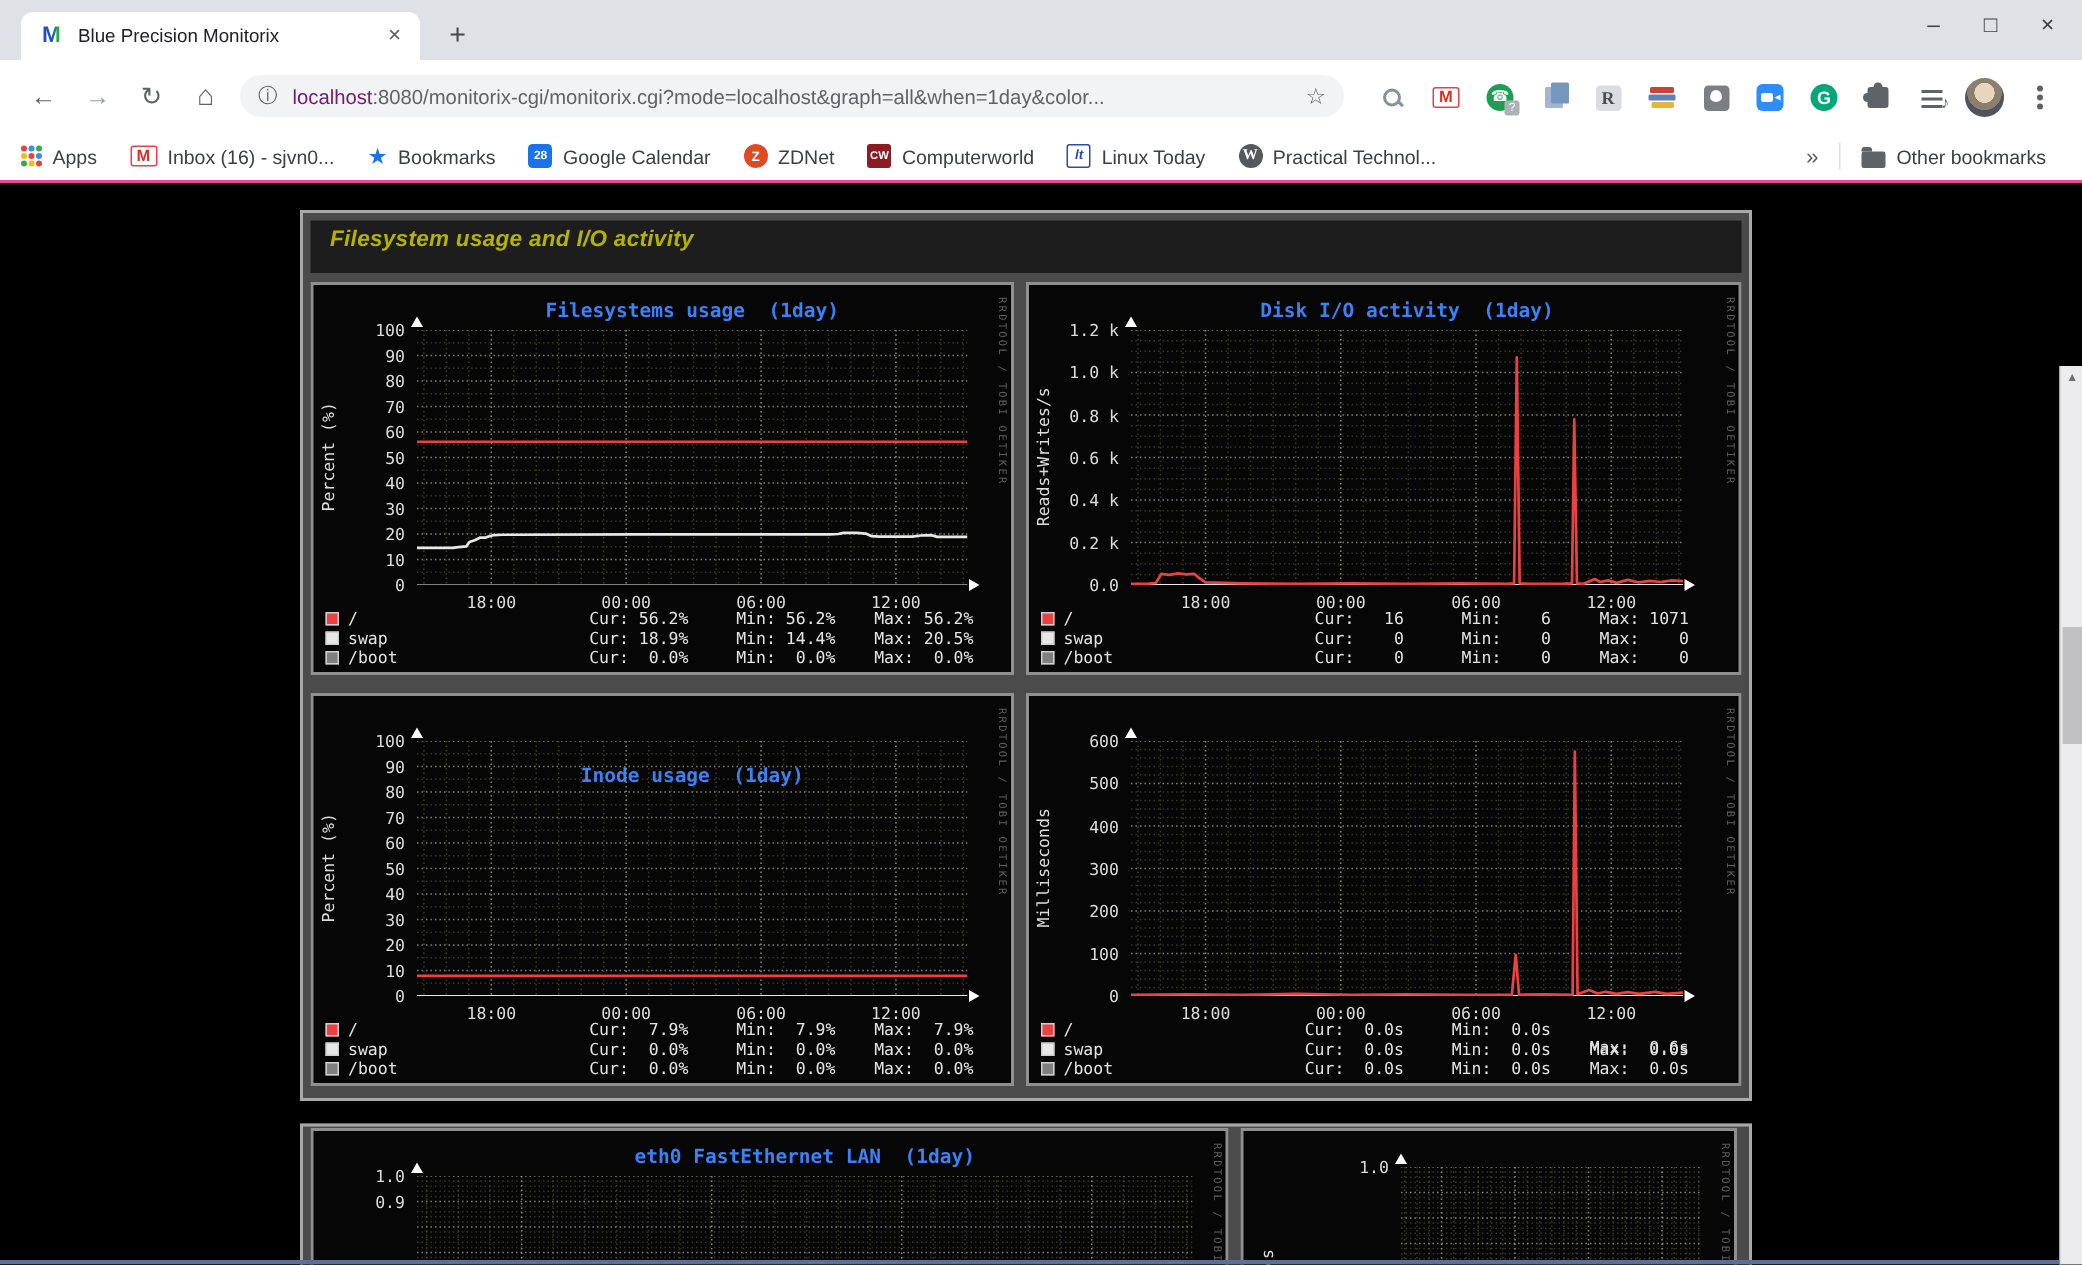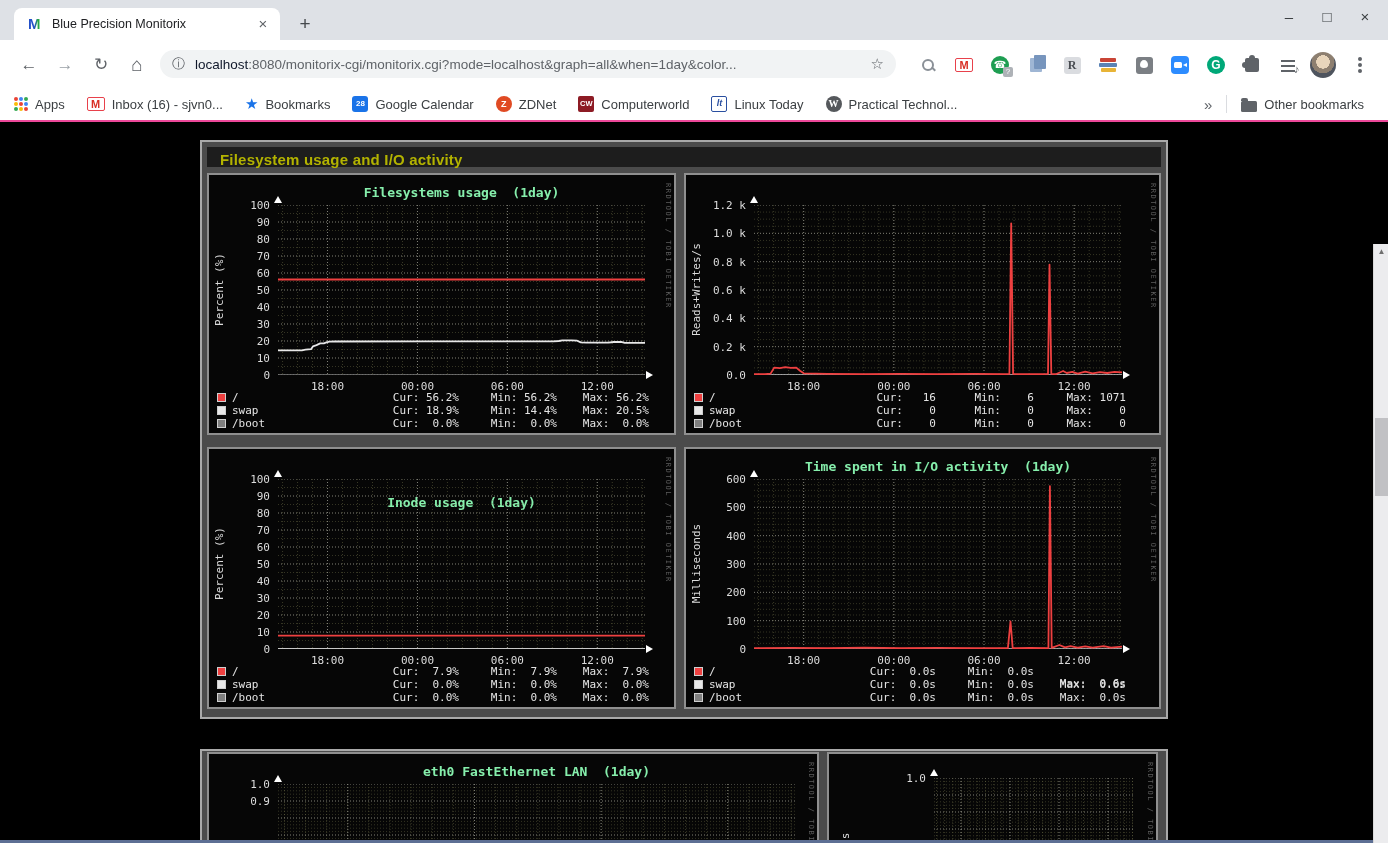--- a/index.html
+++ b/index.html
@@ -20,21 +20,21 @@
   #win-controls { position:absolute; right:14px; top:8px; display:flex; gap:20px; color:#3c4043; font-size:15px; }
   #win-controls span { width:18px; text-align:center; }
 
   #toolbar { position:absolute; top:40px; left:0; width:1388px; height:48px; background:#fff; }
   .nav-btn { position:absolute; top:12px; width:26px; height:26px; text-align:center; line-height:25px;
     font-size:17px; color:#5f6368; border-radius:50%; }
   #omnibox { position:absolute; left:160px; top:10px; width:736px; height:28px; background:#f1f3f4;
     border-radius:14px; display:flex; align-items:center; padding:0 12px; }
   #omnibox-info { color:#5f6368; font-size:13px; margin-right:10px; }
   #omnibox-url { font-size:13.5px; white-space:nowrap; overflow:hidden; flex:1; }
-  #omnibox-url .host { color:#0f172a; }
+  #omnibox-url .host { color:#701a75; }
   #omnibox-url .rest { color:#5f6368; }
   #omnibox-star { color:#5f6368; font-size:15px; margin-left:8px; }
   .ticon { position:absolute; top:12px; width:26px; height:26px; display:flex; align-items:center; justify-content:center; }
 
   
   .i-mag { width:15px; height:15px; position:relative; }
   .i-mag::before { content:""; position:absolute; left:1px; top:1px; width:8px; height:8px;
     border:2px solid #8a9097; border-radius:50%; }
   .i-mag::after { content:""; position:absolute; left:10px; top:10px; width:5px; height:2px;
     background:#8a9097; transform:rotate(45deg); }
@@ -92,28 +92,28 @@
   #bm-chevron { color:#5f6368; font-size:15px; margin-right:14px; }
   #bm-divider { width:1px; height:18px; background:#dadce0; margin-right:14px; }
   .i-folder { width:16px; height:11px; background:#5f6368; border-radius:1.5px; position:relative; margin-top:3px; }
   .i-folder::before { content:""; position:absolute; left:0; top:-3px; width:7px; height:3px;
     background:#5f6368; border-radius:2px 2px 0 0; }
   #other-bookmarks { display:flex; align-items:flex-end; gap:7px; margin-right:24px; }
 
   
   #page { position:absolute; top:122px; left:0; width:1388px; height:721px; background:#000; overflow:hidden; }
   .section { position:absolute; left:200px; width:968px; background:#4b4b4b; border:2px solid #a9a9a9; }
-  .section-header { margin:5px; height:20px; background:#1d1d1d; color:#b3b300; font-weight:bold;
-    font-size:15px; line-height:26px; padding-left:13px; letter-spacing:.2px; }
+  .section-header { margin:5px; height:35px; background:#1d1d1d; color:#b3b300; font-weight:bold;
+    font-size:15px; line-height:26px; padding-left:13px; letter-spacing:.2px;font-style:italic; }
   .panel-grid { display:flex; flex-wrap:wrap; column-gap:8px; row-gap:12px; padding:1px 5px 8px 5px; }
   .gpanel { position:relative; background:#060606; border:2px solid #8f8f8f; height:262px; overflow:hidden; }
   .gp-l { width:469px; } .gp-r { width:477px; }
   .gp-wide { width:612px; height:290px; } .gp-small { width:331px; height:290px; }
 
-  .g-title { position:absolute; text-align:center; color:#86efac; font:bold 13px "DejaVu Sans Mono", monospace; white-space:pre; }
+  .g-title { position:absolute; text-align:center; color:#3b82f6; font:bold 13px "DejaVu Sans Mono", monospace; white-space:pre; }
   .g-ylabel { position:absolute; text-align:center; color:#dcdcdc; font:11px "DejaVu Sans Mono", monospace;
     transform:rotate(-90deg); white-space:pre; }
   .g-ytick { position:absolute; text-align:right; color:#dcdcdc; font:11px "DejaVu Sans Mono", monospace; white-space:pre; }
   .g-xtick { position:absolute; text-align:center; color:#dcdcdc; font:11px "DejaVu Sans Mono", monospace; }
   .g-watermark { position:absolute; right:2px; top:8px; color:#5e5e5e; font:7px "DejaVu Sans Mono", monospace;
     writing-mode:vertical-rl; letter-spacing:1.5px; }
   .g-svg { position:absolute; }
   .arrow-up { position:absolute; width:0; height:0; border-left:4px solid transparent;
     border-right:4px solid transparent; border-bottom:7px solid #fff; }
   .arrow-right { position:absolute; width:0; height:0; border-top:4px solid transparent;
@@ -354,20 +354,21 @@
           <div class="lg-text lg-num" style="left: 150px; width: 100px; top: 229px;">Cur: 18.9%</div>
           <div class="lg-text lg-num" style="left: 258px; width: 90px; top: 229px;">Min: 14.4%</div>
           <div class="lg-text lg-num" style="left: 347px; width: 93px; top: 229px;">Max: 20.5%</div>
           <div class="lg-swatch" style="left: 8px; top: 244px; background: rgb(127, 127, 127);"></div>
           <div class="lg-text" style="left: 23px; top: 242px;">/boot</div>
           <div class="lg-text lg-num" style="left: 150px; width: 100px; top: 242px;">Cur:  0.0%</div>
           <div class="lg-text lg-num" style="left: 258px; width: 90px; top: 242px;">Min:  0.0%</div>
           <div class="lg-text lg-num" style="left: 347px; width: 93px; top: 242px;">Max:  0.0%</div>
         </div>
       <div class="gpanel gp-r">
+          <div class="g-title" style="left: 92px; top: 10px; width: 320px;">Disk I/O activity  (1day)</div>
           <div class="g-watermark">RRDTOOL / TOBI OETIKER</div>
           <div class="g-ylabel" style="left: -75px; top: 108px; width: 170px;">Reads+Writes/s</div>
           <div class="g-ytick" style="left: 10px; width: 50px; top: 24px;">1.2 k</div>
           <div class="g-ytick" style="left: 10px; width: 50px; top: 52.3333px;">1.0 k</div>
           <div class="g-ytick" style="left: 10px; width: 50px; top: 80.6667px;">0.8 k</div>
           <div class="g-ytick" style="left: 10px; width: 50px; top: 109px;">0.6 k</div>
           <div class="g-ytick" style="left: 10px; width: 50px; top: 137.333px;">0.4 k</div>
           <div class="g-ytick" style="left: 10px; width: 50px; top: 165.667px;">0.2 k</div>
           <div class="g-ytick" style="left: 10px; width: 50px; top: 194px;">0.0</div>
           <div class="g-xtick" style="left: 95.68px; width: 44px; top: 205px;">18:00</div>
@@ -555,21 +556,20 @@
           <div class="lg-text lg-num" style="left: 150px; width: 100px; top: 229px;">Cur:  0.0%</div>
           <div class="lg-text lg-num" style="left: 258px; width: 90px; top: 229px;">Min:  0.0%</div>
           <div class="lg-text lg-num" style="left: 347px; width: 93px; top: 229px;">Max:  0.0%</div>
           <div class="lg-swatch" style="left: 8px; top: 244px; background: rgb(127, 127, 127);"></div>
           <div class="lg-text" style="left: 23px; top: 242px;">/boot</div>
           <div class="lg-text lg-num" style="left: 150px; width: 100px; top: 242px;">Cur:  0.0%</div>
           <div class="lg-text lg-num" style="left: 258px; width: 90px; top: 242px;">Min:  0.0%</div>
           <div class="lg-text lg-num" style="left: 347px; width: 93px; top: 242px;">Max:  0.0%</div>
         </div>
       <div class="gpanel gp-r">
-          <div class="g-title" style="left: 92px; top: 10px; width: 320px;">Time spent in I/O activity  (1day)</div>
           <div class="g-watermark">RRDTOOL / TOBI OETIKER</div>
           <div class="g-ylabel" style="left: -75px; top: 108px; width: 170px;">Milliseconds</div>
           <div class="g-ytick" style="left: 10px; width: 50px; top: 24px;">600</div>
           <div class="g-ytick" style="left: 10px; width: 50px; top: 52.3333px;">500</div>
           <div class="g-ytick" style="left: 10px; width: 50px; top: 80.6667px;">400</div>
           <div class="g-ytick" style="left: 10px; width: 50px; top: 109px;">300</div>
           <div class="g-ytick" style="left: 10px; width: 50px; top: 137.333px;">200</div>
           <div class="g-ytick" style="left: 10px; width: 50px; top: 165.667px;">100</div>
           <div class="g-ytick" style="left: 10px; width: 50px; top: 194px;">0</div>
           <div class="g-xtick" style="left: 95.68px; width: 44px; top: 205px;">18:00</div>

